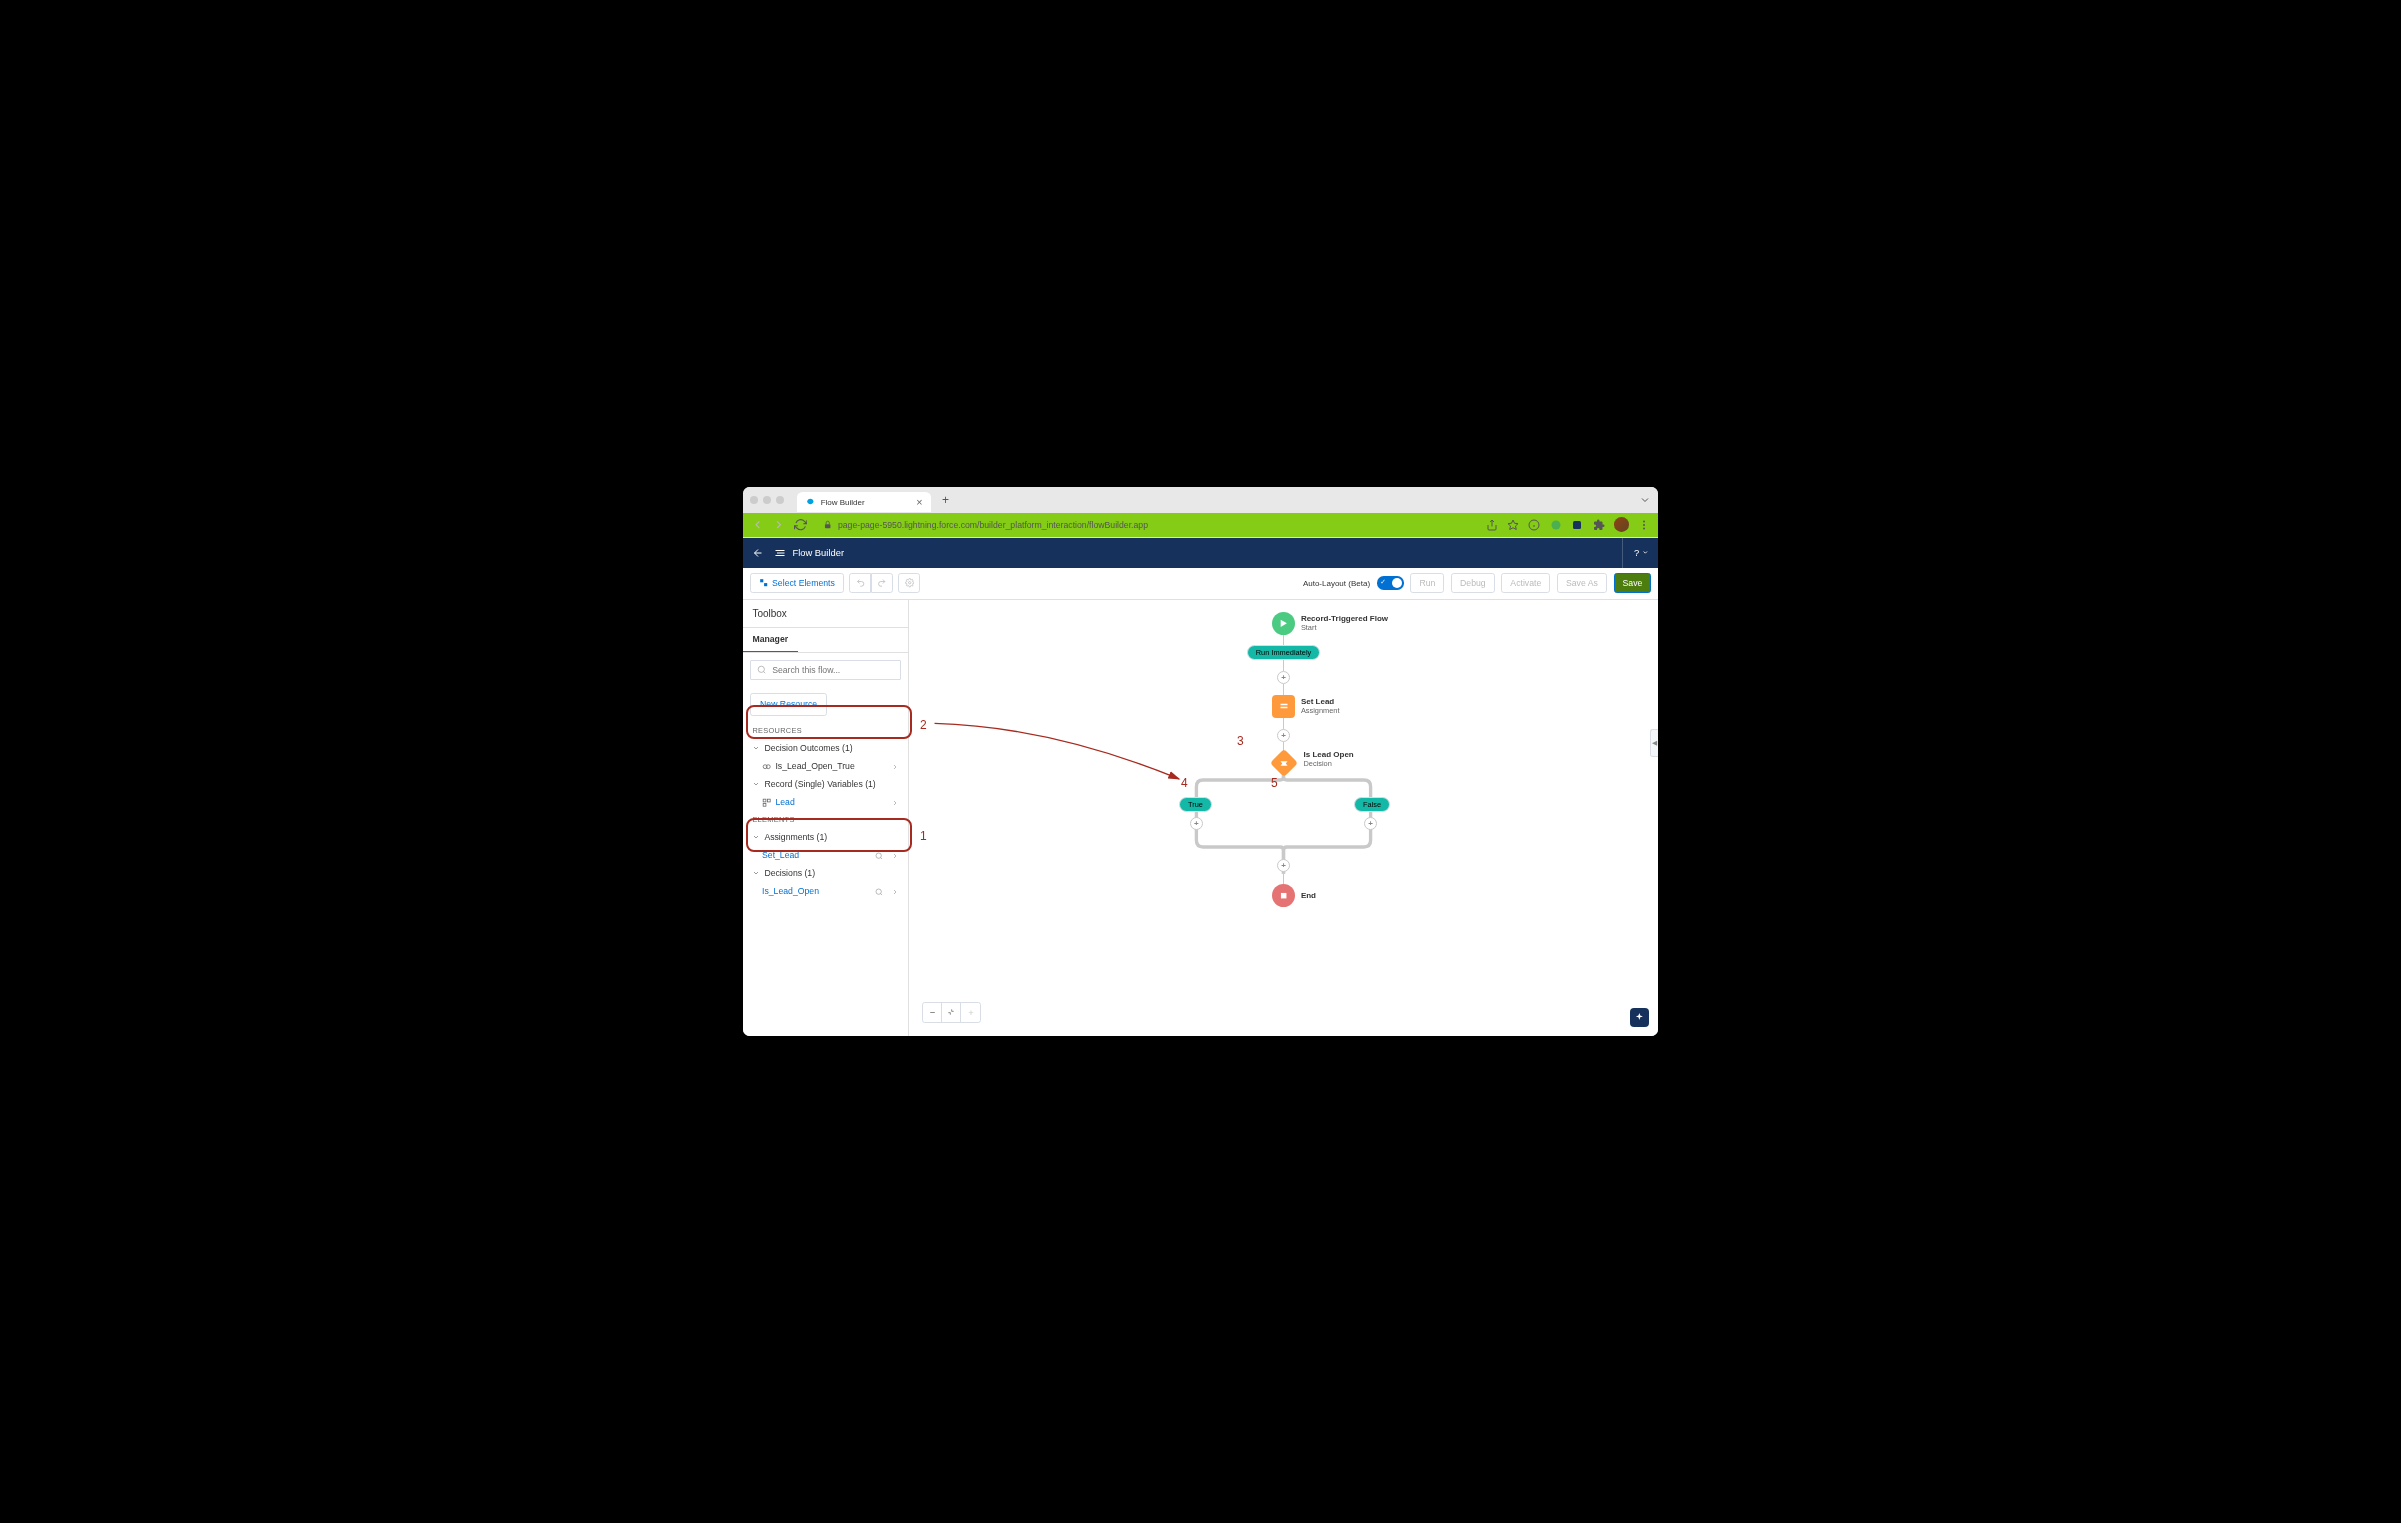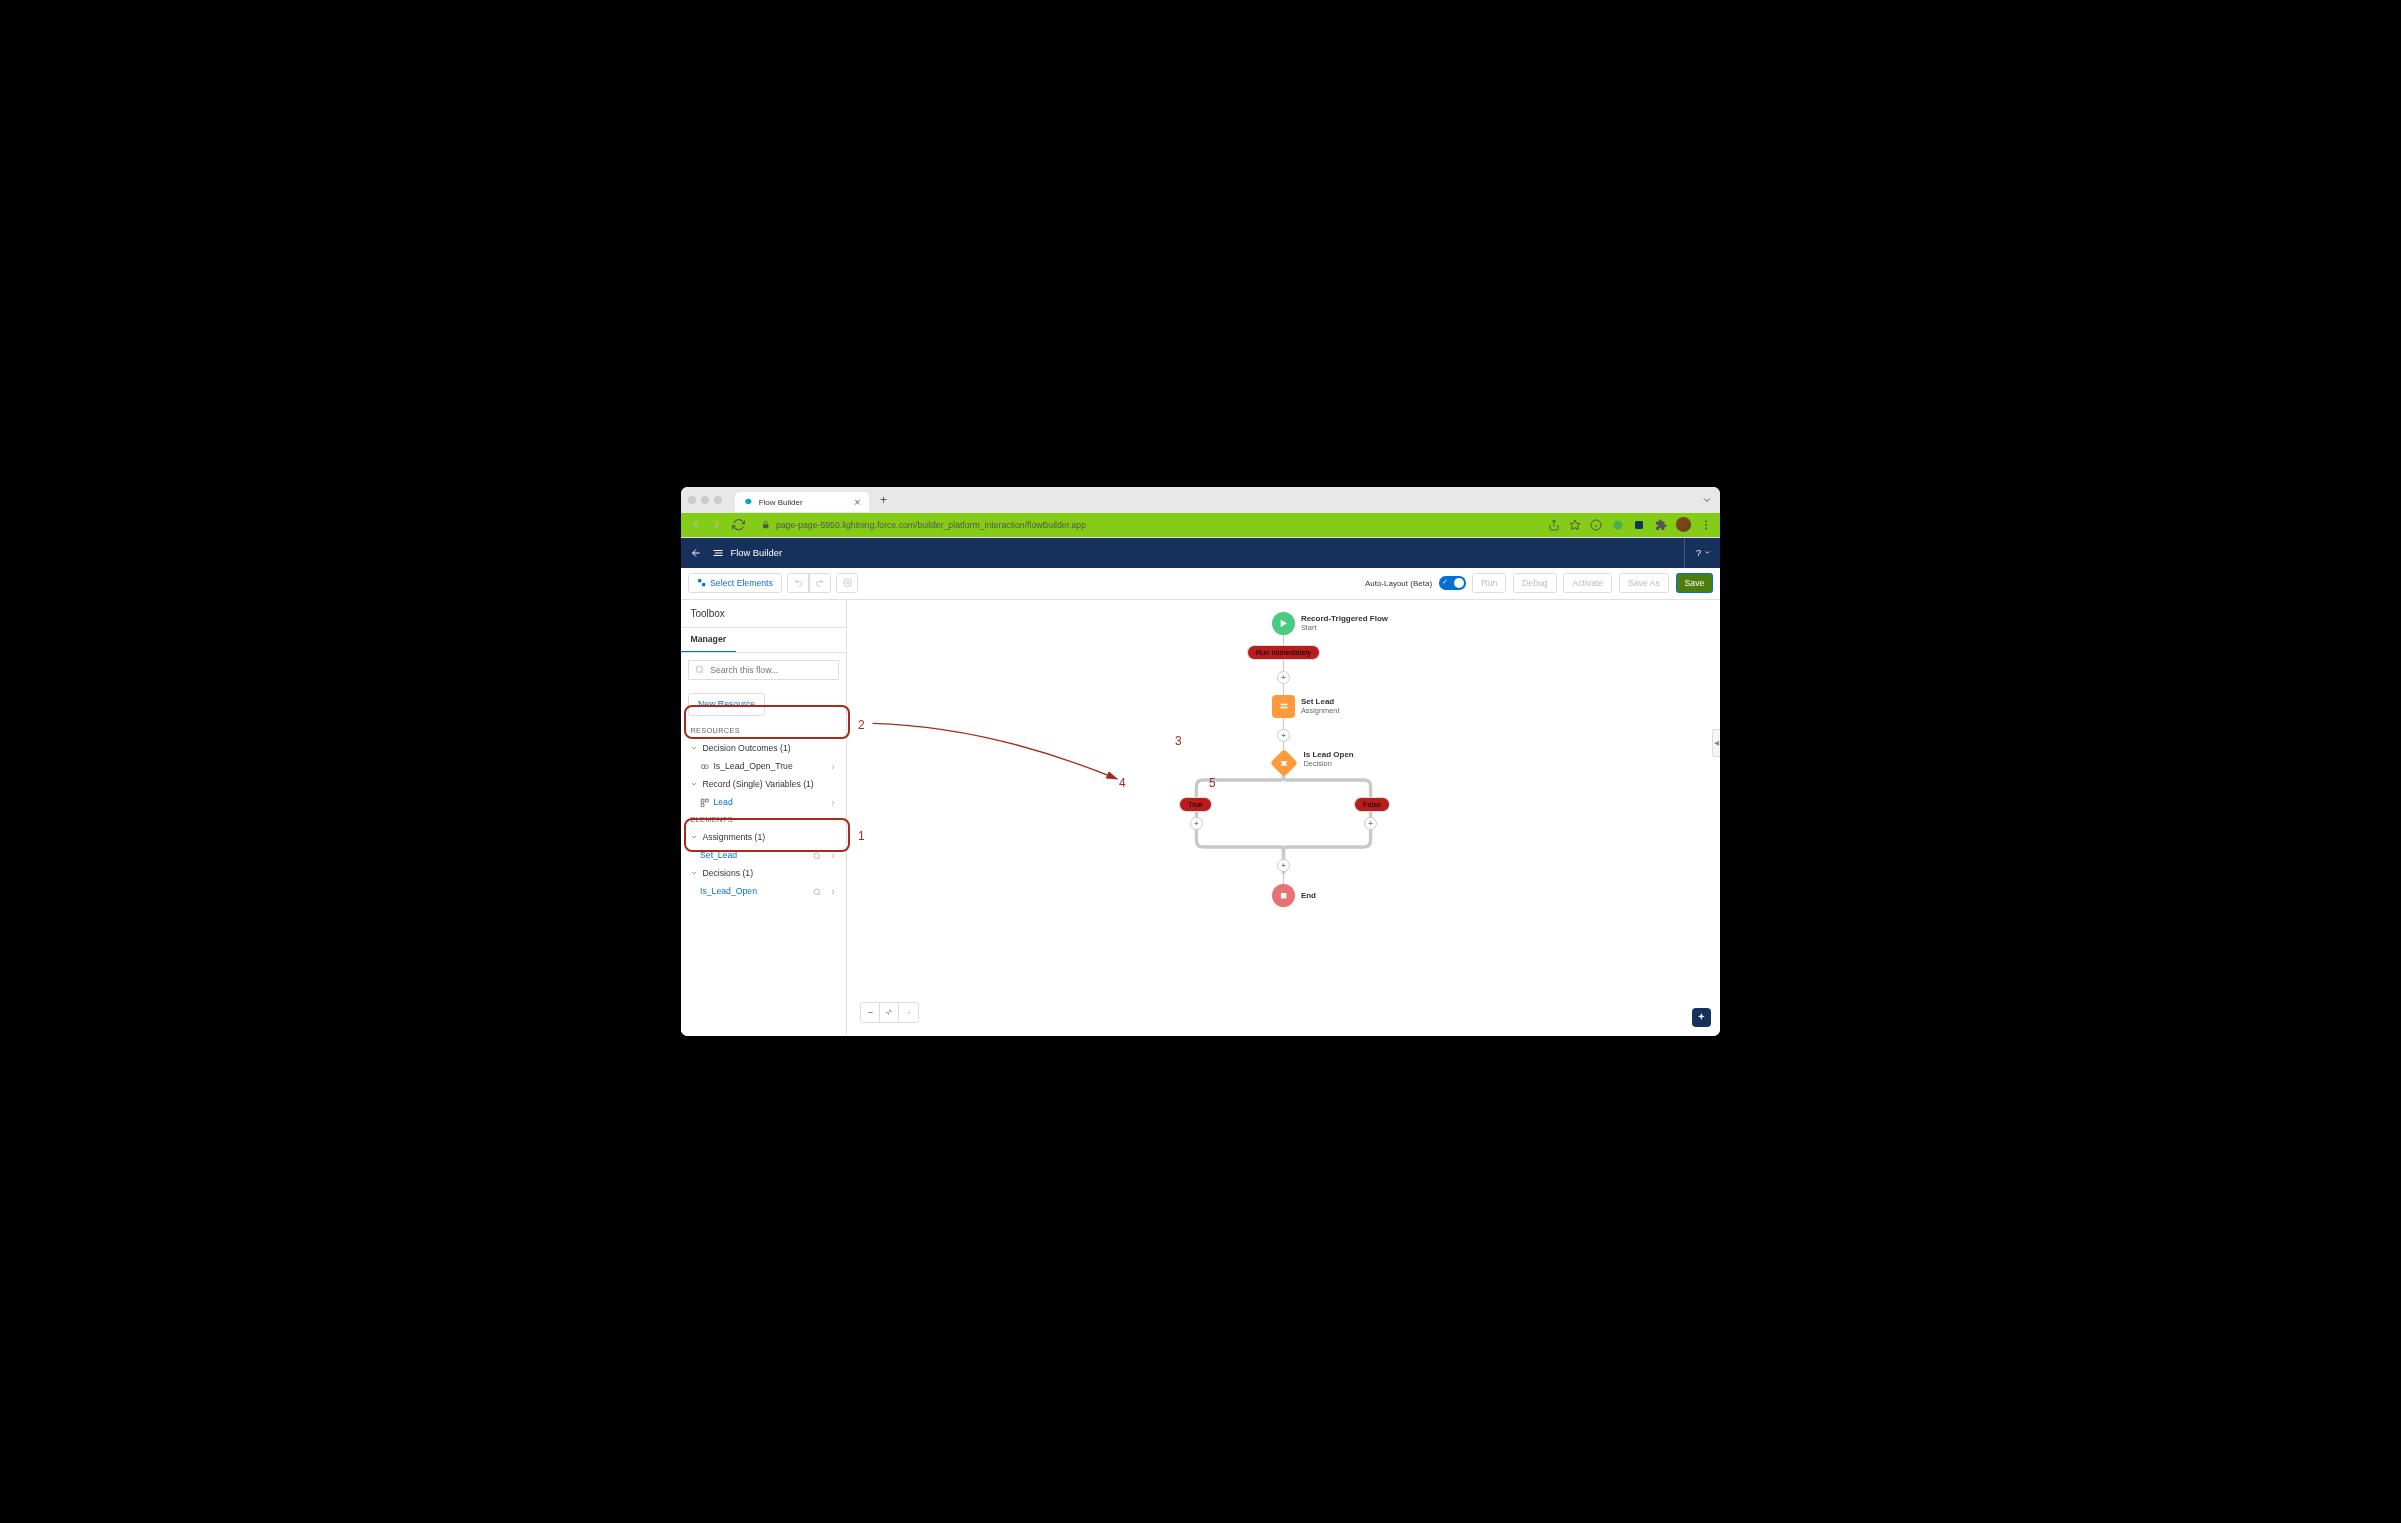--- a/index.html
+++ b/index.html
@@ -1,17 +1,17 @@
 <!DOCTYPE html>
 <html style="font-size:10.7px"><head>
 <meta charset="utf-8">
 <style>
 * { margin: 0; padding: 0; box-sizing: border-box; font-family: -apple-system, BlinkMacSystemFont, "Segoe UI", sans-serif; }
 body { background: #000; display: flex; align-items: center; justify-content: center; min-height: 100vh; }
-.browser-window { width: 1039px; height: 549px; background: #fff; border-radius: 6.7px; overflow: hidden; display: flex; flex-direction: column; box-shadow: 0 6.7px 27px rgba(0,0,0,0.5); position: relative; }
+.browser-window { width: 915px; height: 549px; background: #fff; border-radius: 6.7px; overflow: hidden; display: flex; flex-direction: column; box-shadow: 0 6.7px 27px rgba(0,0,0,0.5); position: relative; }
 
 
 .tab-bar { background: #e8e8e8; height: 25.5px; display: flex; align-items: center; padding: 0 6.7px; gap: 5.4px; }
 .traffic-lights { display: flex; gap: 5.4px; margin-right: 6.7px; }
 .traffic-light { width: 8px; height: 8px; border-radius: 50%; background: #ccc; }
 .tab { background: #fff; height: 20px; margin-top: 5.4px; border-radius: 5.4px 5.4px 0 0; display: flex; align-items: center; padding: 0 8px; gap: 5.4px; font-size: 8px; color: #333; min-width: 134px; }
 .tab-favicon { width: 10.7px; height: 10.7px; color: #00a1e0; }
 .tab-close { margin-left: auto; color: #666; font-size: 10.7px; cursor: pointer; }
 .new-tab { width: 19px; height: 19px; border-radius: 50%; display: flex; align-items: center; justify-content: center; color: #555; font-size: 12px; cursor: pointer; }
 .tab-expand { margin-left: auto; color: #555; cursor: pointer; }
@@ -76,21 +76,21 @@
 .node-icon { width: 23px; height: 23px; border-radius: 4px; display: flex; align-items: center; justify-content: center; position: relative; z-index: 2; }
 .node-icon.start { background: #4bca81; border-radius: 50%; }
 .node-icon.assign { background: #ff9a3c; }
 .node-icon.decision { background: #ff9a3c; transform: rotate(45deg); width: 20px; height: 20px; border-radius: 4px; }
 .node-icon.decision .inner { transform: rotate(-45deg); }
 .node-icon.end { background: #e57373; border-radius: 50%; }
 .node-label { position: absolute; left: calc(50% + 17.4px); white-space: nowrap; }
 .node-label .title { font-size: 8px; font-weight: 700; color: #333; }
 .node-label .subtitle { font-size: 7.4px; color: #666; }
 .connector-line { width: 1.3px; height: 10.7px; background: #c9c9c9; margin: 0 auto; }
-.badge-pill { border: 0.7px solid #d8dde6; background: #b91c1c; border-radius: 8px; padding: 2px 8px; font-size: 7.4px; display: inline-block; position: relative; z-index: 2; }
+.badge-pill { border: 0.7px solid #d8dde6; background: #14b8a6; border-radius: 8px; padding: 2px 8px; font-size: 7.4px; display: inline-block; position: relative; z-index: 2; }
 .add-circle { width: 13.4px; height: 13.4px; border: 1.3px solid #c9c9c9; border-radius: 50%; background: #fff; display: flex; align-items: center; justify-content: center; color: #888; font-size: 8px; font-weight: 700; position: relative; z-index: 2; cursor: pointer; }
 .decision-branches { position: relative; height: 101px; width: 201px; margin: 0 auto; }
 .branch-svg { position: absolute; top: 0; left: 0; }
 .branch-label { position: absolute; }
 .branch-add { position: absolute; }
 
 
 .zoom-controls { position: absolute; left: 13.4px; bottom: 13.4px; display: flex; border: 0.7px solid #d8dde6; border-radius: 2.7px; background: #fff; }
 .zoom-btn { width: 19px; height: 19px; display: flex; align-items: center; justify-content: center; cursor: pointer; color: #555; font-size: 9.4px; border-right: 0.7px solid #d8dde6; }
 .zoom-btn:last-child { border-right: none; }

